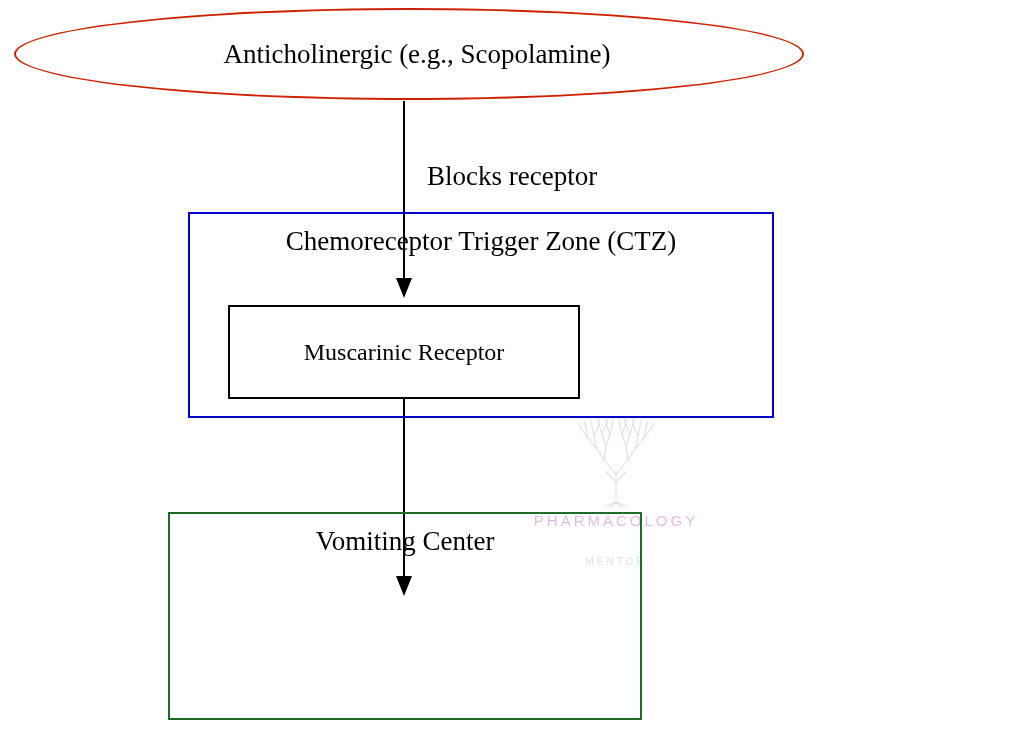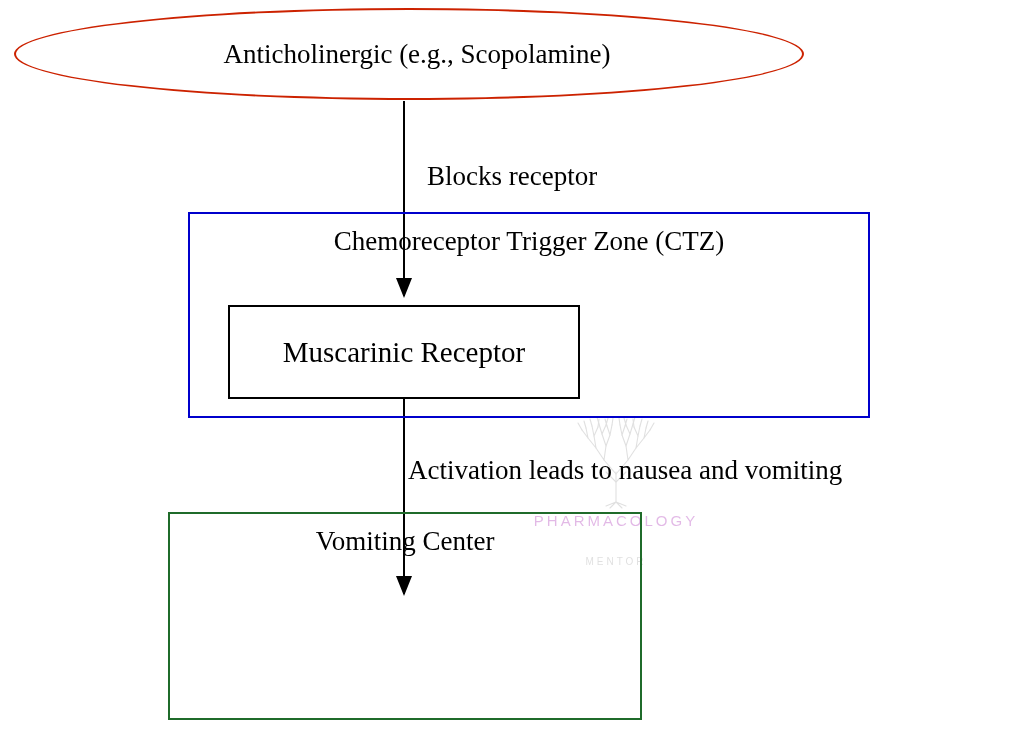--- a/index.html
+++ b/index.html
@@ -38,21 +38,21 @@
     margin-left: 16px;
   }
 
   .cluster {
     position: absolute;
     box-sizing: border-box;
   }
   .cluster-ctz {
     left: 188px;
     top: 212px;
-    width: 682px;
+    width: 586px;
     height: 206px;
     border: 2px solid #0000cc;
   }
   .cluster-vc {
     left: 168px;
     top: 512px;
     width: 474px;
     height: 208px;
     border: 2px solid #1f6b2a;
   }
@@ -71,21 +71,21 @@
   .box-node {
     position: absolute;
     box-sizing: border-box;
     border: 2px solid #000000;
     background: #ffffff;
     display: flex;
     align-items: center;
     justify-content: center;
   }
   .box-node .label {
-    font-size: 29px;
+    font-size: 24px;
     line-height: 1;
     white-space: nowrap;
   }
   .box-muscarinic {
     left: 228px;
     top: 305px;
     width: 352px;
     height: 94px;
   }
   .box-vcneurons {
@@ -198,19 +198,18 @@
 
   <div class="edge-label edge-label-1">Blocks receptor</div>
 
   <div class="cluster cluster-ctz">
     <div class="cluster-title">Chemoreceptor Trigger Zone (CTZ)</div>
   </div>
   <div class="box-node box-muscarinic">
     <span class="label">Muscarinic Receptor</span>
   </div>
 
-  <div class="edge-label edge-label-2">Activation leads to nausea and vomiting</div>
 
   <div class="cluster cluster-vc">
     <div class="cluster-title">Vomiting Center</div>
   </div>
 
 </div>
 
 </body></html>

